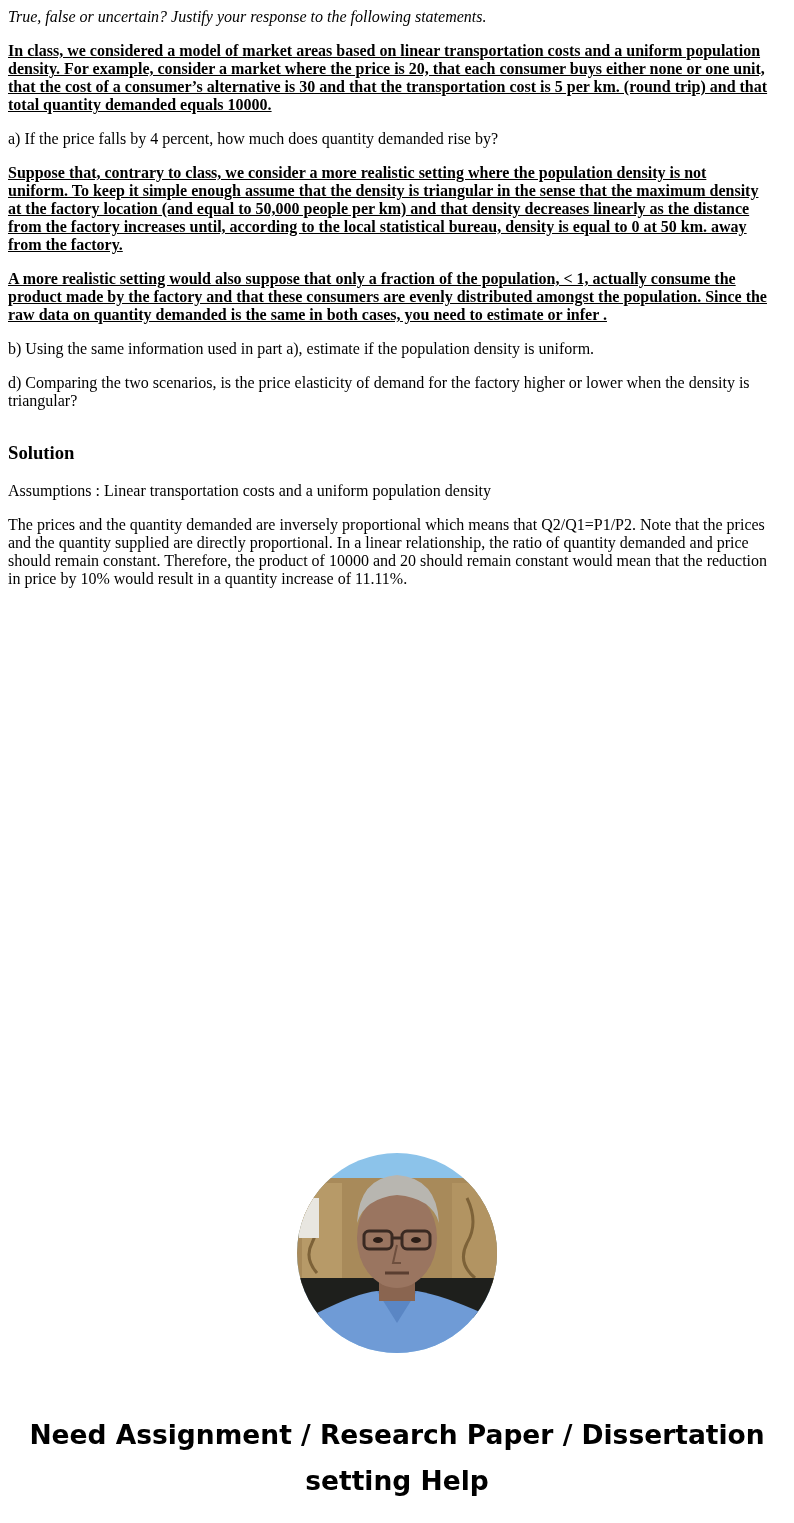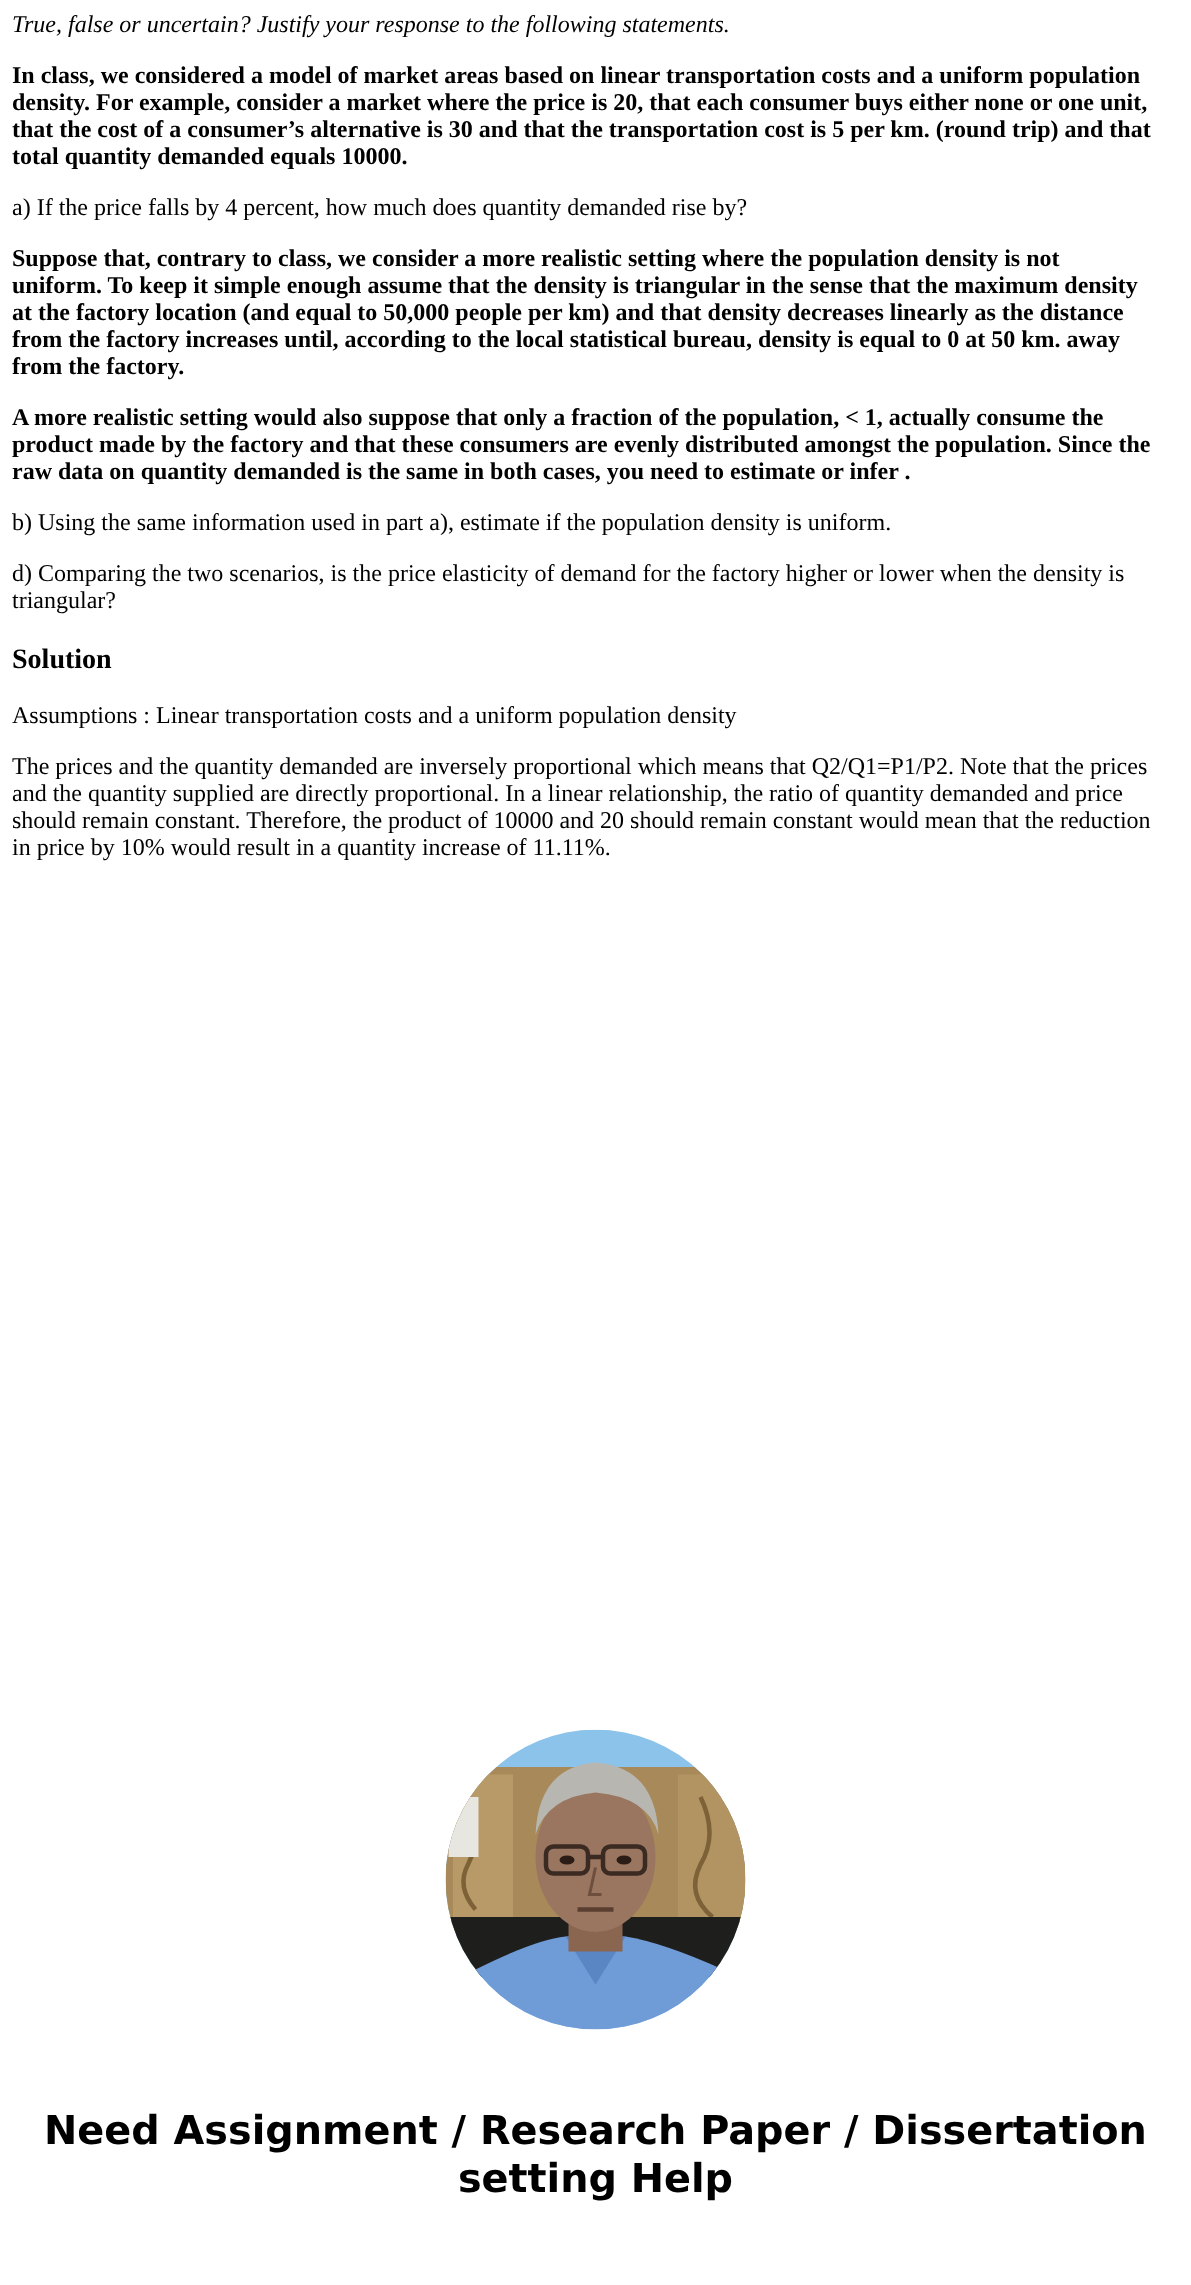--- a/index.html
+++ b/index.html
@@ -24,25 +24,26 @@
       width: 778px;
     }
     p {
       margin: 0 17px 16px 0;
     }
     .intro {
       font-style: italic;
     }
     .bold {
       font-weight: bold;
+      text-decoration: underline;
     }
     h3 {
       font-size: 18.7px;
       font-weight: bold;
-      margin: 19px 0 18px 0;
+      margin: 32px 0 18px 0;
       line-height: 22px;
     }
     .avatar-wrap {
       position: absolute;
       left: 297px;
       top: 1153px;
       width: 200px;
       height: 200px;
       border-radius: 50%;
       overflow: hidden;
@@ -55,21 +56,21 @@
       left: 0;
       top: 1404px;
       width: 794px;
       text-align: center;
       font-family: "DejaVu Sans", sans-serif;
       font-weight: bold;
       font-size: 26.5px;
       line-height: 30px;
     }
     .promo div {
-      margin: 2px;
+      margin: 16px;
     }
   </style>
 </head>
 <body>
 
 <div class="content">
   <p class="intro">True, false or uncertain? Justify your response to the following statements.</p>
   <p class="bold">In class, we considered a model of market areas based on linear transportation costs and a uniform population density. For example, consider a market where the price is 20, that each consumer buys either none or one unit, that the cost of a consumer’s alternative is 30 and that the transportation cost is 5 per km. (round trip) and that total quantity demanded equals 10000.</p>
   <p>a) If the price falls by 4 percent, how much does quantity demanded rise by?</p>
   <p class="bold">Suppose that, contrary to class, we consider a more realistic setting where the population density is not uniform. To keep it simple enough assume that the density is triangular in the sense that the maximum density at the factory location (and equal to 50,000 people per km) and that density decreases linearly as the distance from the factory increases until, according to the local statistical bureau, density is equal to 0 at 50 km. away from the factory.</p>

